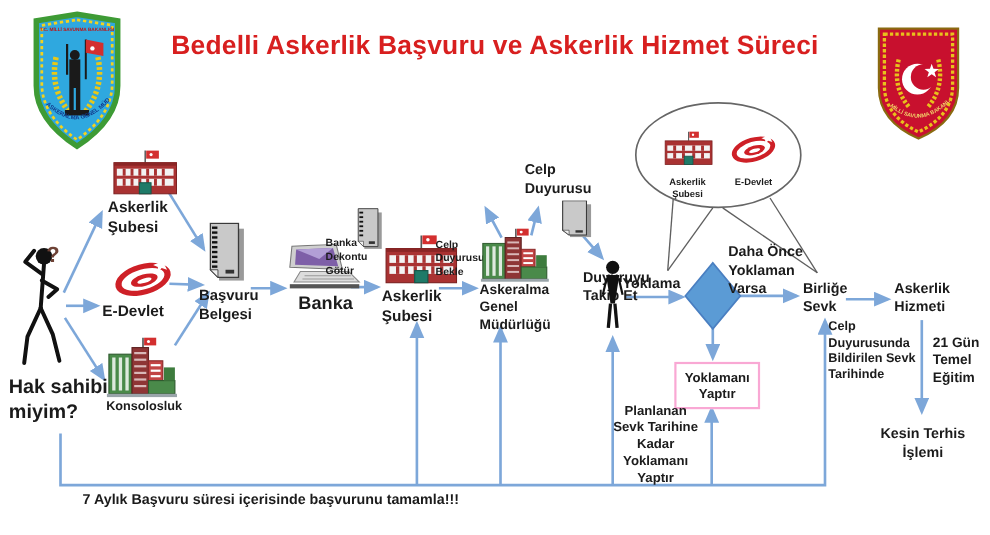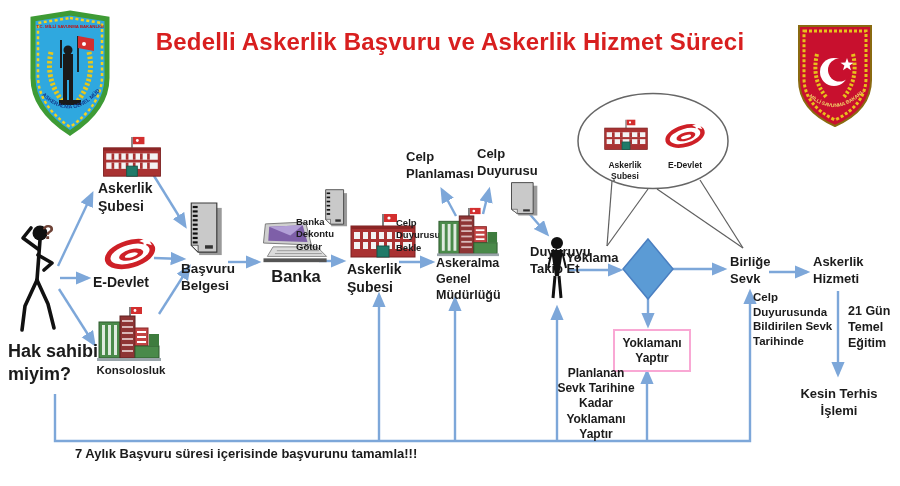--- a/index.html
+++ b/index.html
@@ -265,21 +265,20 @@
     <rect x="38" y="22" width="13" height="18" fill="#C24444" stroke="#8a2828"></rect>
     <rect x="40" y="25" width="9" height="2" fill="#fff"></rect>
       <rect x="40" y="30" width="9" height="2" fill="#fff"></rect>
     <rect x="40" y="35" width="9" height="2" fill="#fff"></rect>
     <rect x="38" y="40" width="24" height="12" fill="#4a8a4a" stroke="#2e5a2e"></rect>
     <rect x="52" y="28" width="10" height="12" fill="#3E7C3E"></rect>
     <rect x="0" y="52" width="64" height="3" fill="#9aa5aa"></rect>
   </svg>
   <div class="lbl" style="left:436px;top:256px;width:66px;font-size:12.5px;">Askeralma Genel Müdürlüğü</div>
 
-  <div class="lbl" style="left:406px;top:149px;width:72px;font-size:13px;">Celp Planlaması</div>
   <div class="lbl" style="left:477px;top:146px;width:64px;font-size:13px;">Celp Duyurusu</div>
 
   <svg class="abs" style="left:509px;top:182px;" width="30" height="36" viewBox="0 0 36 58" preserveAspectRatio="none">
     <rect x="11" y="6" width="23" height="48" fill="#9a9a9a"></rect>
     <polygon points="3,1 29,1 29,51 10,51 3,44" fill="#C9C9C9" stroke="#3a3a3a" stroke-width="1.2"></polygon>
     <polygon points="3,44 10,51 10,44" fill="#efefef" stroke="#3a3a3a" stroke-width="0.8"></polygon>
     <rect x="17" y="44" width="8" height="3.5" fill="#333"></rect>
   </svg>
 
   <div class="lbl" style="left:494px;top:244px;width:62px;font-size:13px;margin-left:36px;">Duyuruyu Takip Et</div>
@@ -289,20 +288,21 @@
     <line x1="7.5" y1="17" x2="4" y2="32" stroke="#111" stroke-width="2"></line>
     <line x1="18.5" y1="17" x2="22" y2="32" stroke="#111" stroke-width="2"></line>
     <line x1="11" y1="40" x2="9" y2="62" stroke="#111" stroke-width="3"></line>
     <line x1="15" y1="40" x2="17" y2="62" stroke="#111" stroke-width="3"></line>
   </svg>
 
   <div class="lbl" style="left:566px;top:250px;width:58px;font-size:13px;">Yoklama</div>
   <svg class="abs" style="left:620px;top:236px;" width="56" height="66" viewBox="0 0 56 66">
     <polygon points="28,3 53,33 28,63 3,33" fill="#5B9BD5" stroke="#4a7fc1" stroke-width="1.5"></polygon>
   </svg>
+  <div class="lbl" style="left:662px;top:221px;width:70px;font-size:13px;">Daha Önce Yoklaman Varsa</div>
 
   <svg class="abs" style="left:602px;top:119px;" width="48" height="32" viewBox="0 0 72 46" preserveAspectRatio="none">
     <line x1="36" y1="1" x2="36" y2="13" stroke="#555" stroke-width="1.5"></line>
     <rect x="37" y="1" width="13" height="8" fill="#D32F2F"></rect>
       <circle cx="42" cy="5" r="1.6" fill="#fff"></circle>
     <rect x="4" y="13" width="64" height="31" fill="#A93232" stroke="#7c2020"></rect>
     <rect x="7" y="19" width="58" height="7" fill="#f3f3f3"></rect>
     <rect x="7" y="29" width="58" height="7" fill="#f3f3f3"></rect>
     <g fill="#A93232">
       <rect x="15" y="19" width="4" height="7"></rect>

